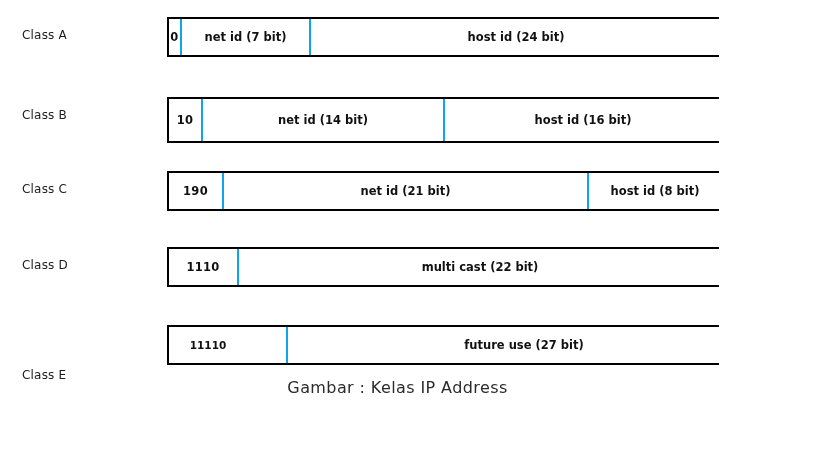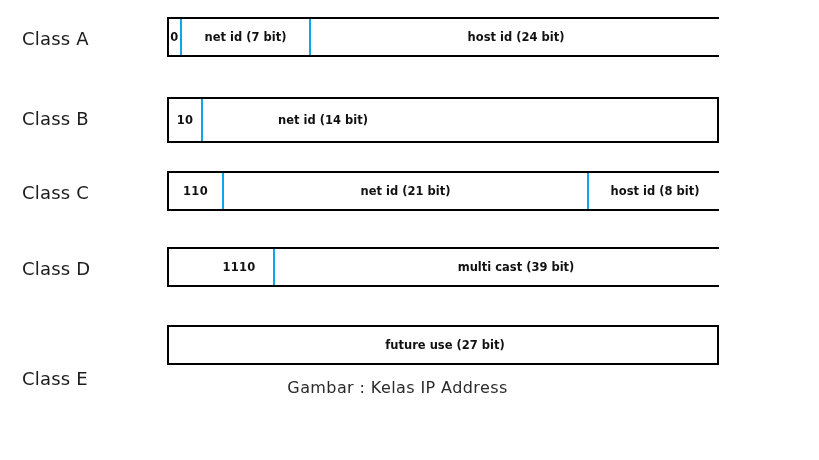--- a/index.html
+++ b/index.html
@@ -26,21 +26,21 @@
   .class-row {
     position: absolute;
     left: 0;
     width: 819px;
   }
 
   .class-label {
     position: absolute;
     left: 22px;
     font-family: "DejaVu Sans", sans-serif;
-    font-size: 18px;
+    font-size: 12px;
     font-weight: 400;
     color: #1c1c1c;
     letter-spacing: 0.2px;
     white-space: nowrap;
   }
 
   .bitbox {
     position: absolute;
     left: 167px;
     width: 552px;
@@ -111,43 +111,45 @@
       <div class="bitcell" style="width: 129px; flex: 0 0 129px;">net id (7 bit)</div>
       <div class="bitcell" style="width: 412px; flex: 0 0 412px;">host id (24 bit)</div>
     </div>
   </div>
 
   <div class="class-row">
     <div class="class-label" style="top: 108px;">Class B</div>
     <div class="bitbox" style="top: 97px; height: 46px;">
       <div class="bitcell prefix" style="width: 32px; flex: 0 0 32px;">10</div>
       <div class="bitcell" style="width: 242px; flex: 0 0 242px;">net id (14 bit)</div>
+      <div class="bitcell" style="width: 278px; flex: 0 0 278px;">host id (16 bit)</div>
     </div>
   </div>
 
   <div class="class-row">
     <div class="class-label" style="top: 182px;">Class C</div>
     <div class="bitbox" style="top: 171px; height: 40px;">
-      <div class="bitcell prefix" style="width: 53px; flex: 0 0 53px;">110</div>
+      <div class="bitcell prefix" style="width: 53px; flex: 0 0 53px;">190</div>
       <div class="bitcell" style="width: 365px; flex: 0 0 365px;">net id (21 bit)</div>
       <div class="bitcell" style="width: 134px; flex: 0 0 134px;">host id (8 bit)</div>
     </div>
   </div>
 
   <div class="class-row">
     <div class="class-label" style="top: 258px;">Class D</div>
-    <div class="bitbox" style="top: 247px; height: 40px; padding-left: 36px;">
+    <div class="bitbox" style="top: 247px; height: 40px;">
       <div class="bitcell prefix" style="width: 68px; flex: 0 0 68px;">1110</div>
-      <div class="bitcell" style="width: 484px; flex: 0 0 484px;">multi cast (39 bit)</div>
+      <div class="bitcell" style="width: 484px; flex: 0 0 484px;">multi cast (22 bit)</div>
     </div>
   </div>
 
   <div class="class-row">
     <div class="class-label" style="top: 336px; margin-top: 32px;">Class E</div>
     <div class="bitbox" style="top: 325px; height: 40px;">
+      <div class="bitcell narrow-prefix" style="width: 78px; flex: 0 0 78px;">11110</div>
       <div class="bitcell" style="width: 474px; flex: 0 0 474px; margin-left: 39px;">future use (27 bit)</div>
     </div>
   </div>
 
   <div id="caption">
     <span class="cap-inner">Gambar : Kelas IP Address</span>
   </div>
 
 </div>
 

